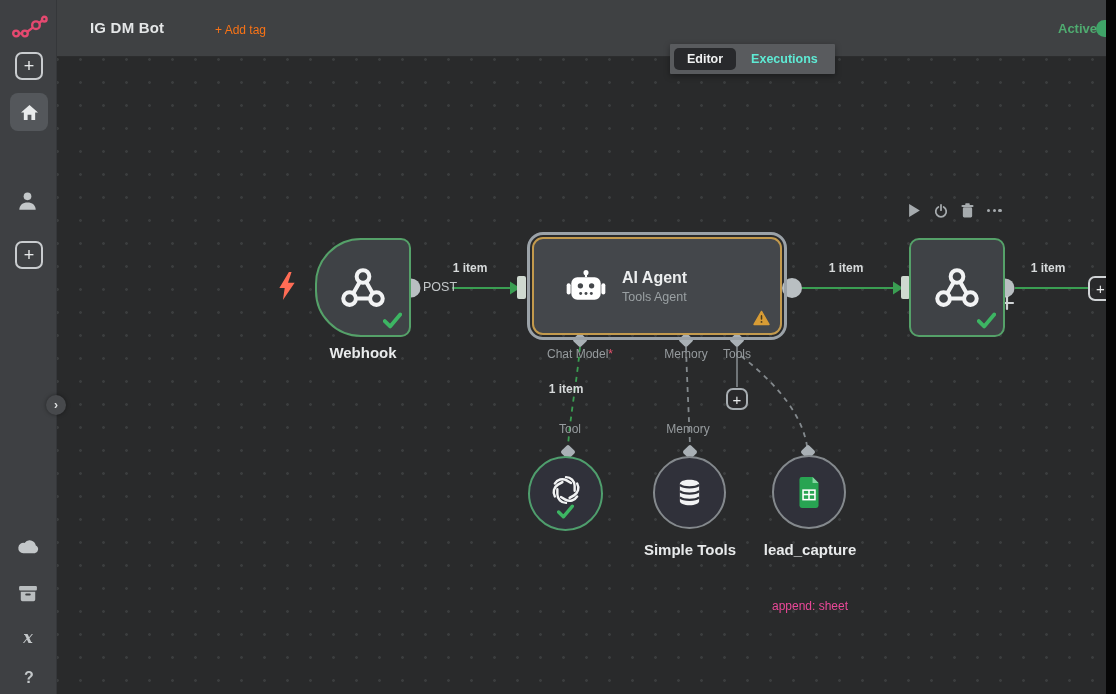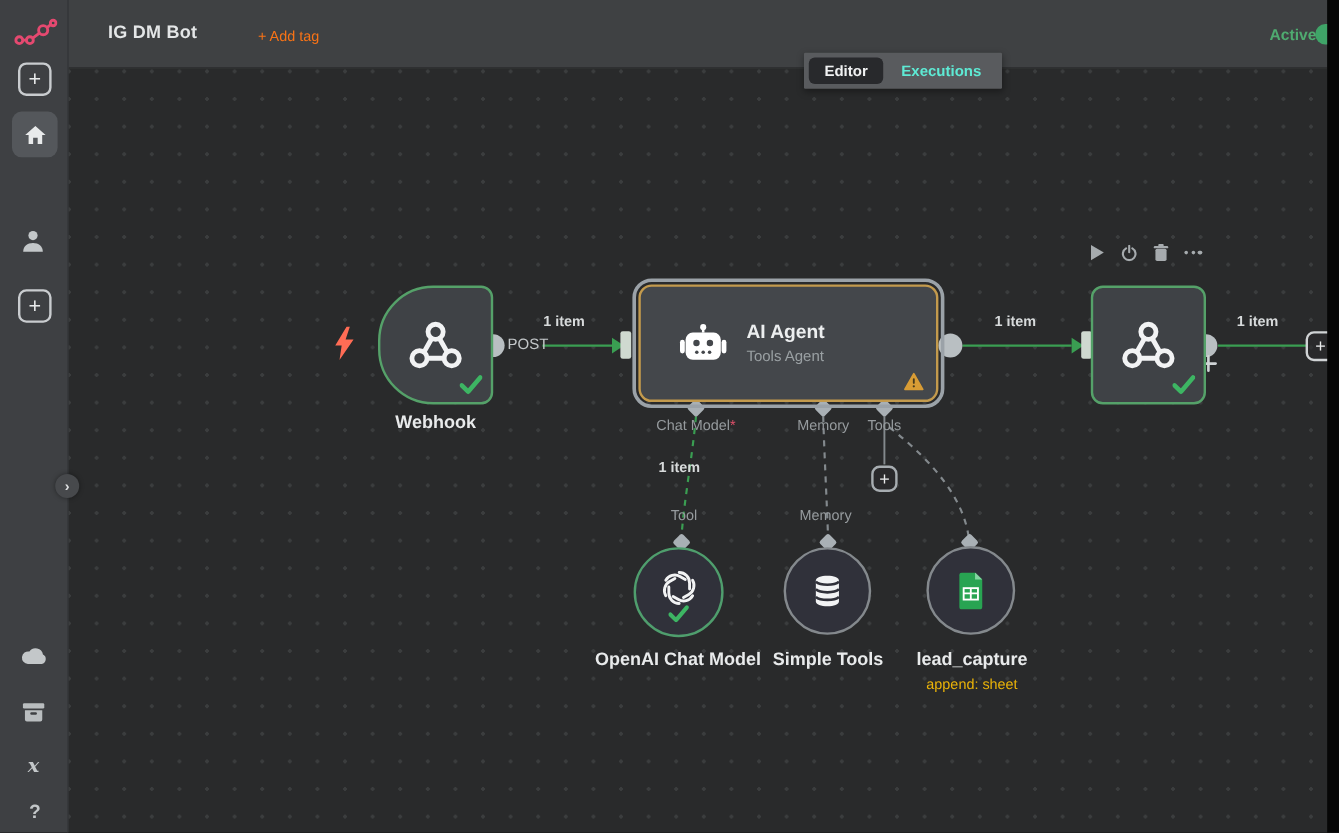--- a/index.html
+++ b/index.html
@@ -36,21 +36,21 @@
   .home-btn { width:38px; height:38px; background:#54575b; border-radius:8px; }
   .chev-btn { width:20px; height:20px; background:#47494c; border-radius:50%; color:#dfe1e2; font-size:12px; font-weight:700; box-shadow:0 0 4px rgba(0,0,0,.4); }
   .glyph { font-size:16px; color:#c3c7c9; font-weight:700; }
 
   
   .node-sq { width:96px; height:99px; background:#3f4246; border:2px solid #55a169; z-index:3; cursor:pointer; }
   .node-webhook { border-radius:46px 10px 10px 46px; }
   .node-respond { border-radius:10px; }
   .node-check { position:absolute; right:7px; bottom:6px; }
   .node-label { font-size:15px; font-weight:700; color:#e8eaeb; text-align:center; z-index:4; white-space:nowrap; }
-  .sub-label { font-size:12px; color:#eab308; text-align:center; z-index:4; white-space:nowrap; }
+  .sub-label { font-size:12px; color:#ec4899; text-align:center; z-index:4; white-space:nowrap;margin-top:36px; }
   .wire-label { font-size:12px; font-weight:700; color:#d7dadb; text-align:center; z-index:4; white-space:nowrap; }
   .port-label { font-size:12px; color:#969b9e; text-align:center; z-index:4; white-space:nowrap; }
   .req-star { color:#e0506a; }
 
   #agent-outer { left:527px; top:232px; width:260px; height:108px; border:3px solid #9ba2a8; border-radius:16px; padding:2px; z-index:3; cursor:pointer; }
   #agent-inner { width:100%; height:100%; background:#44474b; border:2px solid #c39a4d; border-radius:11px; display:flex; align-items:center; padding-left:32px; gap:16px; position:relative; }
   .agent-title { font-size:16px; font-weight:700; color:#eceeef;text-align:right; }
   .agent-sub { font-size:12.5px; color:#9aa0a3; margin-top:3px; }
   .warn { position:absolute; right:10px; bottom:7px; }
 
@@ -247,21 +247,20 @@
           <path d="M12 2.9 a6.1 6.1 0 0 1 6.1 6.1 v3.6" transform="rotate(300 12 12)"></path>
         </g>
       </svg>
     </span>
     <span style="margin-top:-3px">
       <svg viewBox="0 0 16 14" width="17" height="15">
           <path d="M1.5 7.5 L6 12 L14.5 2" stroke="#3db563" stroke-width="3.2" fill="none" stroke-linecap="round" stroke-linejoin="round"></path>
         </svg>
     </span>
   </div>
-  <div class="abs node-label" style="left:445px;top:541px;width:240px">OpenAI Chat Model</div>
 
   <div class="abs circle-node c-memory">
     <span>
       <svg viewBox="0 0 24 24" width="33" height="33">
         <path fill="#f2f3f4" d="M5 5.6 C5 3.9 8.1 2.7 12 2.7 s7 1.2 7 2.9 v12.8 c0 1.7-3.1 2.9-7 2.9 s-7-1.2-7-2.9 z"></path>
         <path d="M5 6.4 c1.4 1.2 4 1.8 7 1.8 s5.6-.6 7-1.8" stroke="#30313a" stroke-width="1.6" fill="none"></path>
         <path d="M5 11 c1.4 1.2 4 1.8 7 1.8 s5.6-.6 7-1.8" stroke="#30313a" stroke-width="1.6" fill="none"></path>
         <path d="M5 15.6 c1.4 1.2 4 1.8 7 1.8 s5.6-.6 7-1.8" stroke="#30313a" stroke-width="1.6" fill="none"></path>
       </svg>
     </span>

